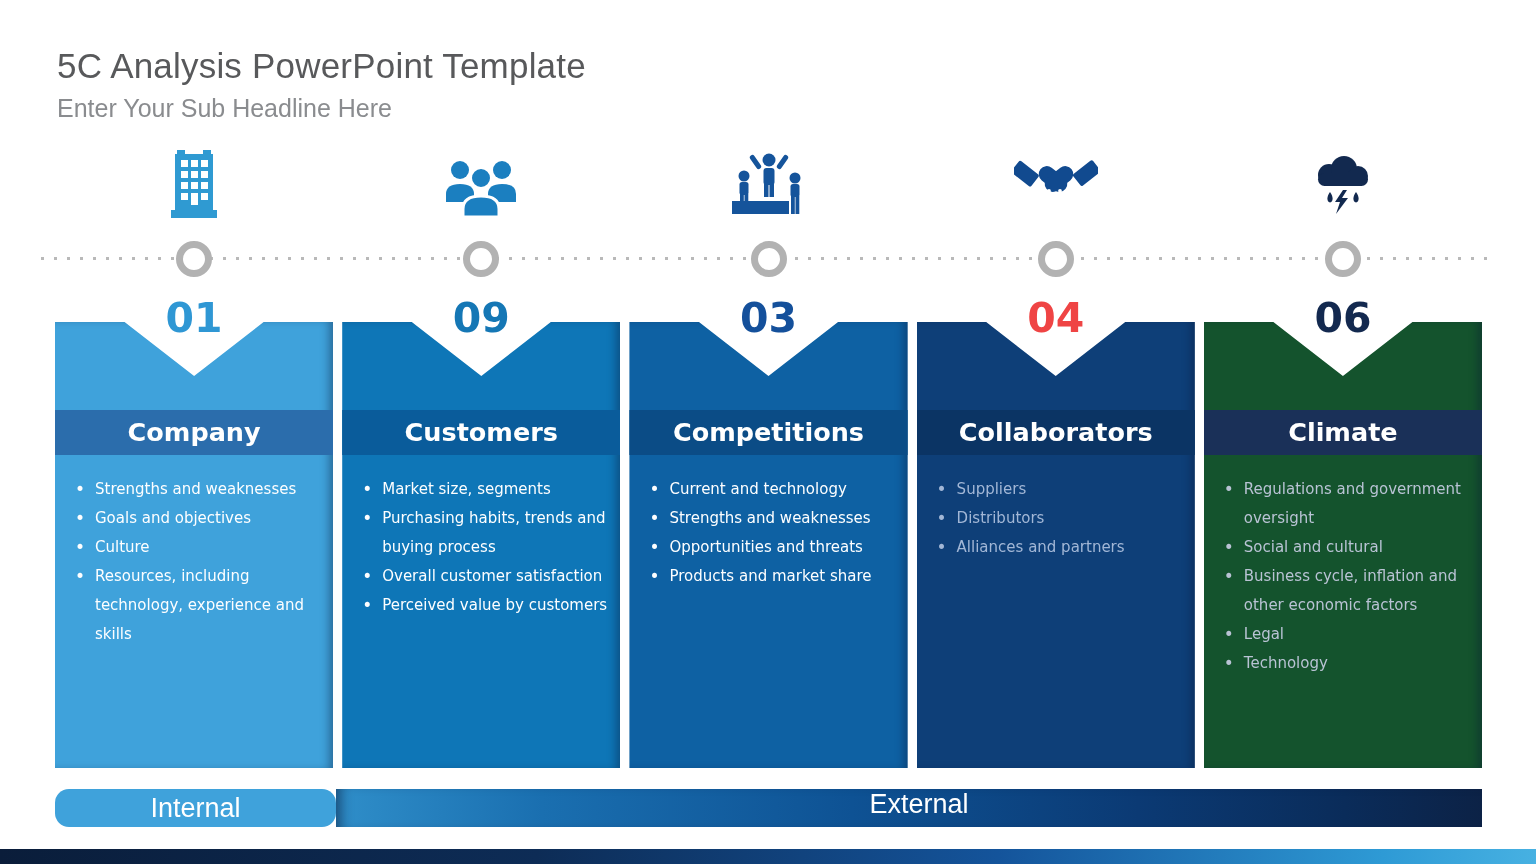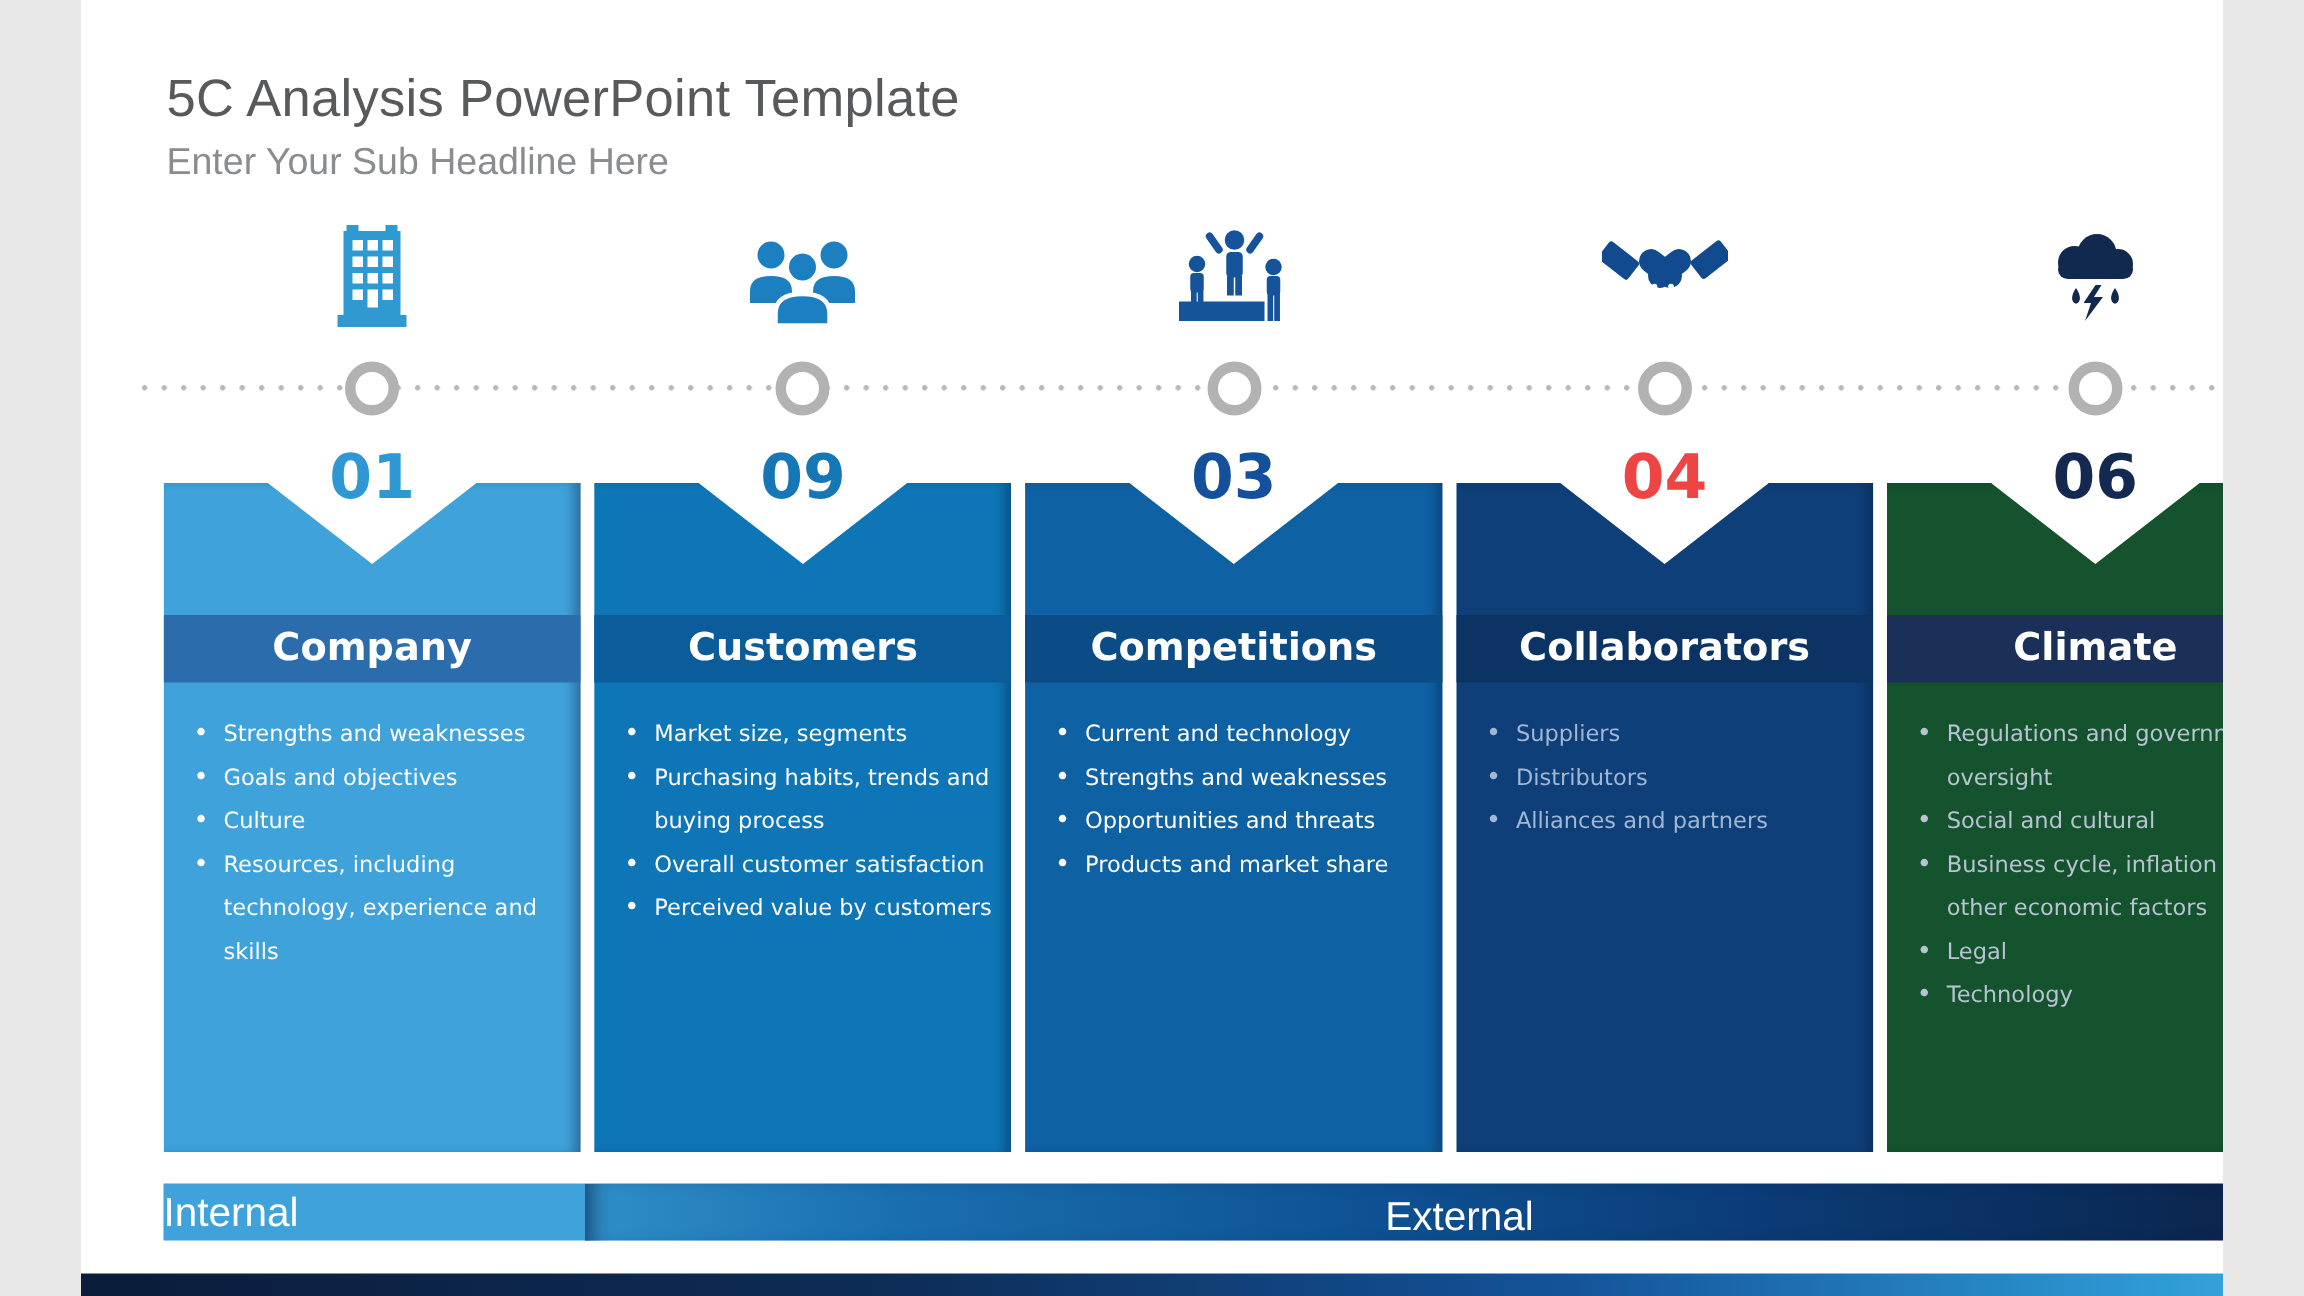--- a/index.html
+++ b/index.html
@@ -1,16 +1,16 @@
 <!DOCTYPE html>
 <html><head>
 <meta charset="utf-8">
 <style>
   html,body{margin:0;padding:0;background:#e8e8e8;}
-  .slide{position:relative;width:1428px;height:864px;background:#ffffff;overflow:hidden;
+  .slide{position:relative;width:1536px;height:864px;background:#ffffff;overflow:hidden;
          font-family:"DejaVu Sans",sans-serif;margin:0 auto;}
   .title{position:absolute;left:57px;top:46px;font-family:"Liberation Sans",sans-serif;
          font-size:35px;color:#58595b;letter-spacing:.2px;}
   .subtitle{position:absolute;left:57px;top:94px;font-family:"Liberation Sans",sans-serif;
          font-size:25px;color:#8a8c8f;}
   .row{position:absolute;left:55px;width:1427px;display:flex;gap:9px;}
   .cell{flex:1;display:flex;justify-content:center;}
   .icons-row{top:146px;height:72px;align-items:flex-end;}
   .dotted-line{position:absolute;top:256px;left:40px;width:1456px;height:5px;
       background-image:radial-gradient(circle at 2.5px 2.5px,#b9b9b9 1.7px,rgba(0,0,0,0) 1.9px);
@@ -29,22 +29,22 @@
         font-weight:bold;font-size:25.5px;}
   .c1 .band{background:#2b6dac}.c2 .band{background:#0a5c9b}.c3 .band{background:#0b4c86}
   .c4 .band{background:#0b3464}.c5 .band{background:#1a3058}
   .bullets{margin:0;padding:20px 10px 0 20px;list-style:none;color:#fdfeff;
         font-size:15px;line-height:29px;}
   .c4 .bullets{color:#a2b7d6}.c5 .bullets{color:#b9c3d4}
   .bullets li{display:flex;}
   .bullets li::before{content:"\2022";width:20px;flex:0 0 20px;font-size:17px;}
   .bottom-bar{position:absolute;left:55px;top:789px;width:1427px;height:38px;display:flex;
         font-family:"Liberation Sans",sans-serif;font-size:27px;color:#ffffff;}
-  .internal{width:281px;background:#3fa2db;display:flex;align-items:center;}
-  .external{flex:1;display:flex;align-items:flex-end;justify-content:center;
+  .internal{width:281px;background:#3fa2db;display:flex;align-items:center;justify-content:center;border-radius:14px;}
+  .external{flex:1;display:flex;align-items:flex-start;justify-content:center;
         background:linear-gradient(90deg,#2f8ec9 0%,#1a6fb0 18%,#0e5294 45%,#0b3a74 70%,#0a2c5a 88%,#0c2246 100%);
         box-shadow:inset 12px 0 12px -7px rgba(5,15,45,.5);padding-left:20px;}
   .footer-stripe{position:absolute;left:0;bottom:0;width:1536px;height:15px;
         background:linear-gradient(90deg,#0a1d3a 0%,#0d2c56 35%,#14549b 65%,#2e9ad5 90%,#47b1e2 100%);}
   svg{display:block;}
 </style>
 </head>
 <body>
 
 <div class="slide">

